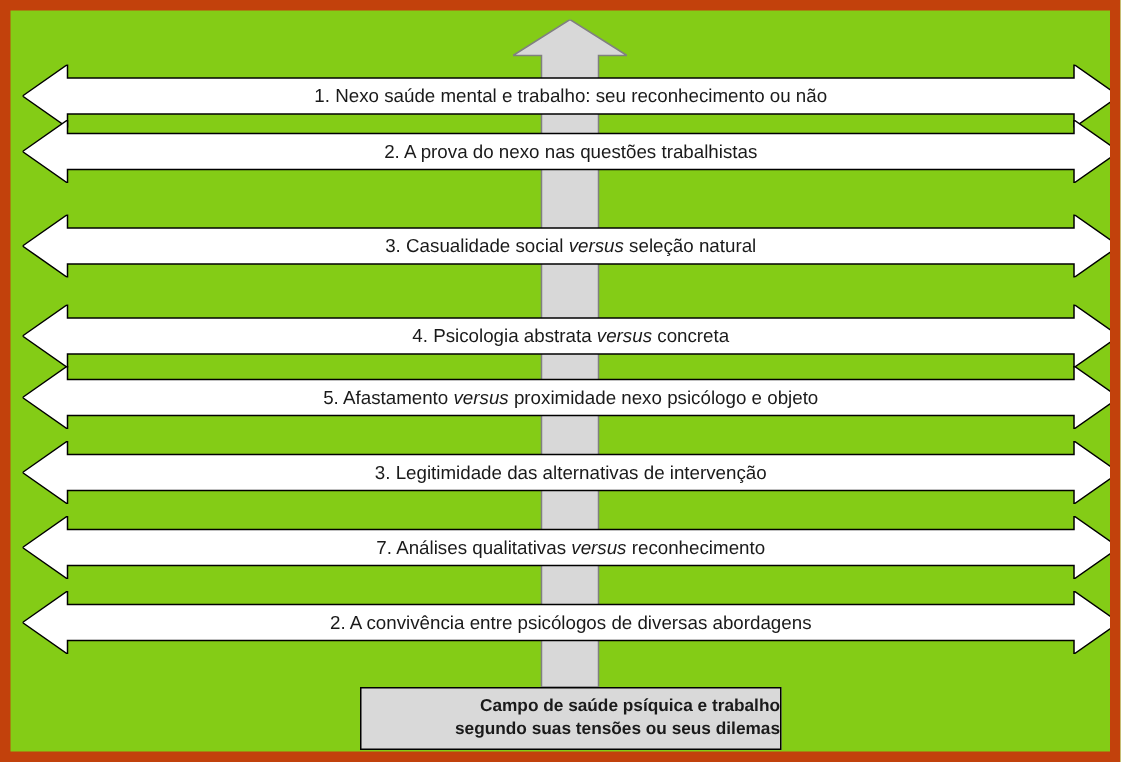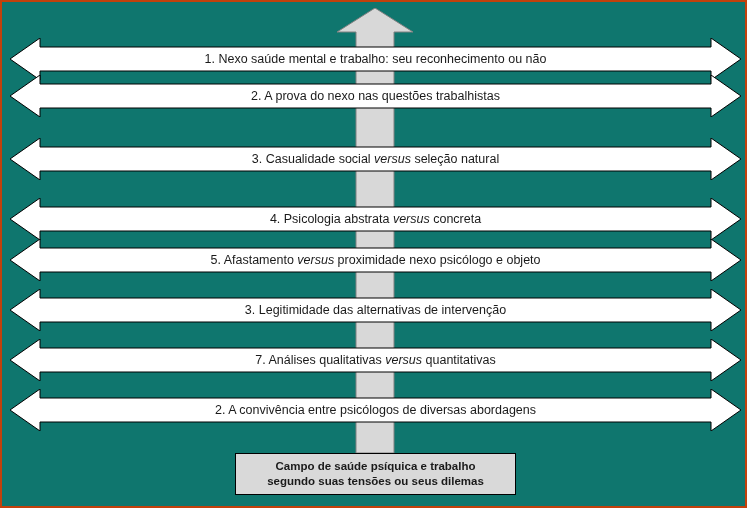--- a/index.html
+++ b/index.html
@@ -6,22 +6,22 @@
     margin: 0;
     padding: 0;
     background: #ffffff;
     font-family: "Liberation Sans", "DejaVu Sans", sans-serif;
   }
   .page {
     position: relative;
     width: 747px;
     height: 508px;
     box-sizing: border-box;
-    border: 2px solid #c2410c;
-    background: #0f766e;
+    border: 7px solid #c2410c;
+    background: #84cc16;
     overflow: hidden;
   }
   .up-arrow {
     position: absolute;
     left: 335px;
     top: 6px;
     width: 76px;
     height: 445px;
   }
   .up-arrow polygon {
@@ -58,21 +58,21 @@
     left: 233px;
     top: 451px;
     width: 281px;
     height: 42px;
     box-sizing: border-box;
     background: var(--box-fill, #d9d9d9);
     border: 1px solid var(--box-outline, #000000);
     display: flex;
     flex-direction: column;
     justify-content: center;
-    text-align: center;
+    text-align: right;
     font-size: 11.5px;
     font-weight: bold;
     line-height: 15px;
     color: #1a1a1a;
   }
 </style>
 </head>
 <body>
 
 <div class="page">
@@ -120,21 +120,21 @@
     <svg viewBox="0 0 731 42" width="731" height="42" aria-hidden="true">
       <polygon points="0,21 30,0 30,9 701,9 701,0 731,21 701,42 701,33 30,33 30,42"></polygon>
     </svg>
     <div class="arrow-label"><span>3. Legitimidade das alternativas de intervenção</span><em></em><span></span></div>
   </div>
 
   <div class="arrow-row" style="top:337px">
     <svg viewBox="0 0 731 42" width="731" height="42" aria-hidden="true">
       <polygon points="0,21 30,0 30,9 701,9 701,0 731,21 701,42 701,33 30,33 30,42"></polygon>
     </svg>
-    <div class="arrow-label"><span>7. Análises qualitativas </span><em>versus</em><span> quantitativas</span></div>
+    <div class="arrow-label"><span>7. Análises qualitativas </span><em>versus</em><span> reconhecimento</span></div>
   </div>
 
   <div class="arrow-row" style="top:387px">
     <svg viewBox="0 0 731 42" width="731" height="42" aria-hidden="true">
       <polygon points="0,21 30,0 30,9 701,9 701,0 731,21 701,42 701,33 30,33 30,42"></polygon>
     </svg>
     <div class="arrow-label"><span>2. A convivência entre psicólogos de diversas abordagens</span><em></em><span></span></div>
   </div>
 
   <div class="summary-box">

